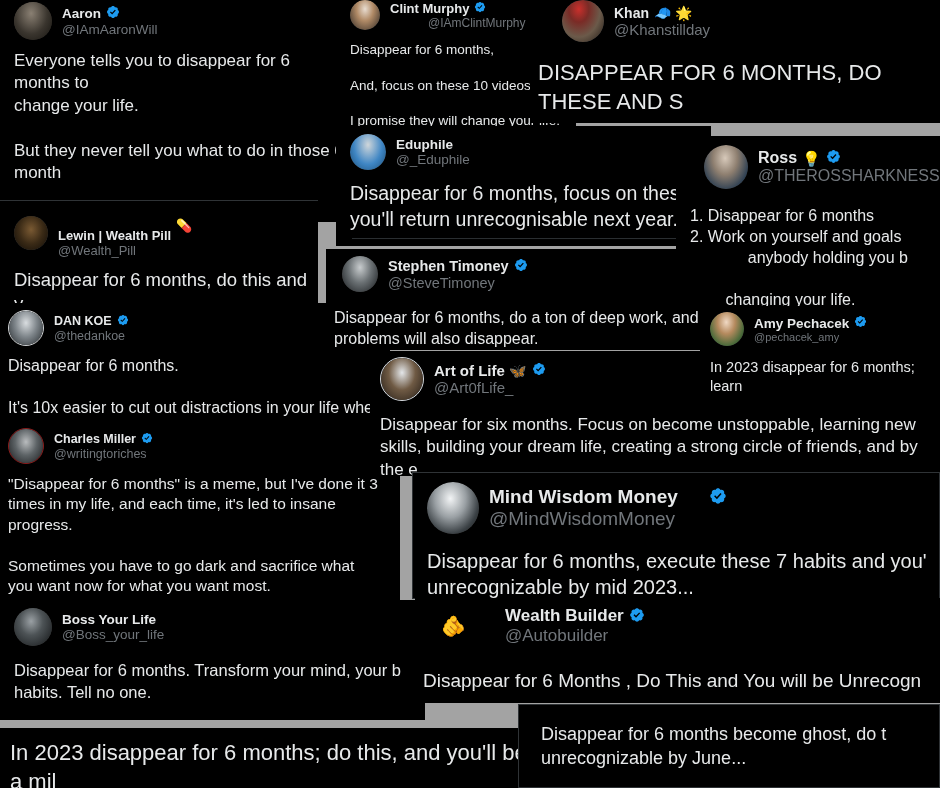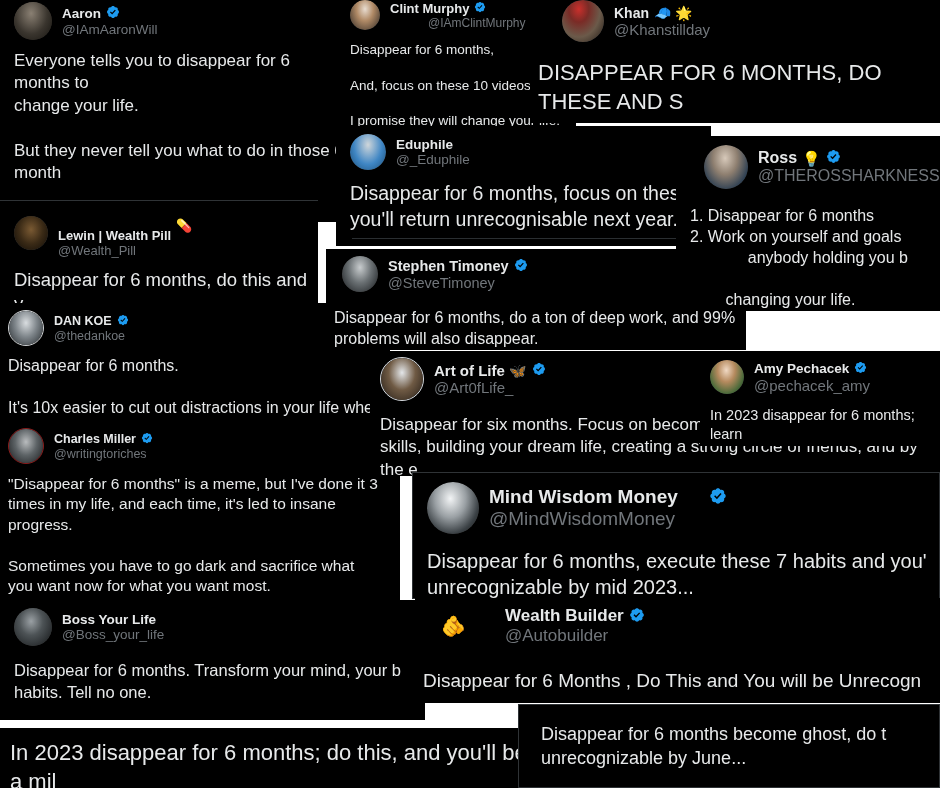--- a/index.html
+++ b/index.html
@@ -7,21 +7,21 @@
     padding: 0;
     background: #000000;
   }
   body {
     font-family: "Liberation Sans", sans-serif;
   }
   #stage {
     position: relative;
     width: 940px;
     height: 788px;
-    background: #ffffff;
+    background: #a3a3a3;
     overflow: hidden;
     text-decoration: underline;
   }
   .card {
     position: absolute;
     background: #000000;
     overflow: hidden;
     box-sizing: border-box;
   }
   .card.bordered {
@@ -90,21 +90,21 @@
 
   #card-clint      { left: 336px; top: -8px;  width: 240px; height: 135px; }
   #card-eduphile   { left: 336px; top: 126px; width: 375px; height: 120px; }
   #card-stephen    { left: 310px; top: 249px; width: 420px; height: 101px; margin-left: 16px; }
   #card-artoflife  { left: 370px; top: 351px; width: 570px; height: 125px; }
   #card-mind       { left: 412px; top: 472px; width: 528px; height: 127px; }
   #card-wealthb    { left: 415px; top: 598px; width: 525px; height: 105px; }
 
   #card-khan       { left: 530px; top: -8px;  width: 410px; height: 131px; }
   #card-ross       { left: 676px; top: 136px; width: 264px; height: 175px; }
-  #card-amy        { left: 700px; top: 306px; width: 240px; height: 92px; margin-top: 48px; }
+  #card-amy        { left: 700px; top: 306px; width: 240px; height: 92px; }
   #card-ghost      { left: 518px; top: 704px; width: 422px; height: 84px; }
 
   
   #card-aaron .dispname   { font-size: 13.5px; }
   #card-aaron .handle     { font-size: 13.5px; }
   #card-aaron .tweettext  { font-size: 17px; }
 
   #card-lewin .dispname   { font-size: 13px; margin-top: 20px; }
   #card-lewin .handle     { font-size: 13px; }
   #card-lewin .tweettext  { font-size: 18.5px; }
@@ -149,21 +149,21 @@
 
   #card-khan .dispname    { font-size: 14px; }
   #card-khan .handle      { font-size: 15px; }
   #card-khan .tweettext   { font-size: 22px; }
 
   #card-ross .dispname    { font-size: 16px; }
   #card-ross .handle      { font-size: 16px; }
   #card-ross .tweettext   { font-size: 16px; }
 
   #card-amy .dispname     { font-size: 13.5px; }
-  #card-amy .handle       { font-size: 15px; }
+  #card-amy .handle       { font-size: 11px; }
   #card-amy .tweettext    { font-size: 14.5px; }
 
   #card-ghost .tweettext  { font-size: 18px; }
 </style>
 </head>
 <body>
 
 <div id="stage">
 
   <div class="card" id="card-aaron">

